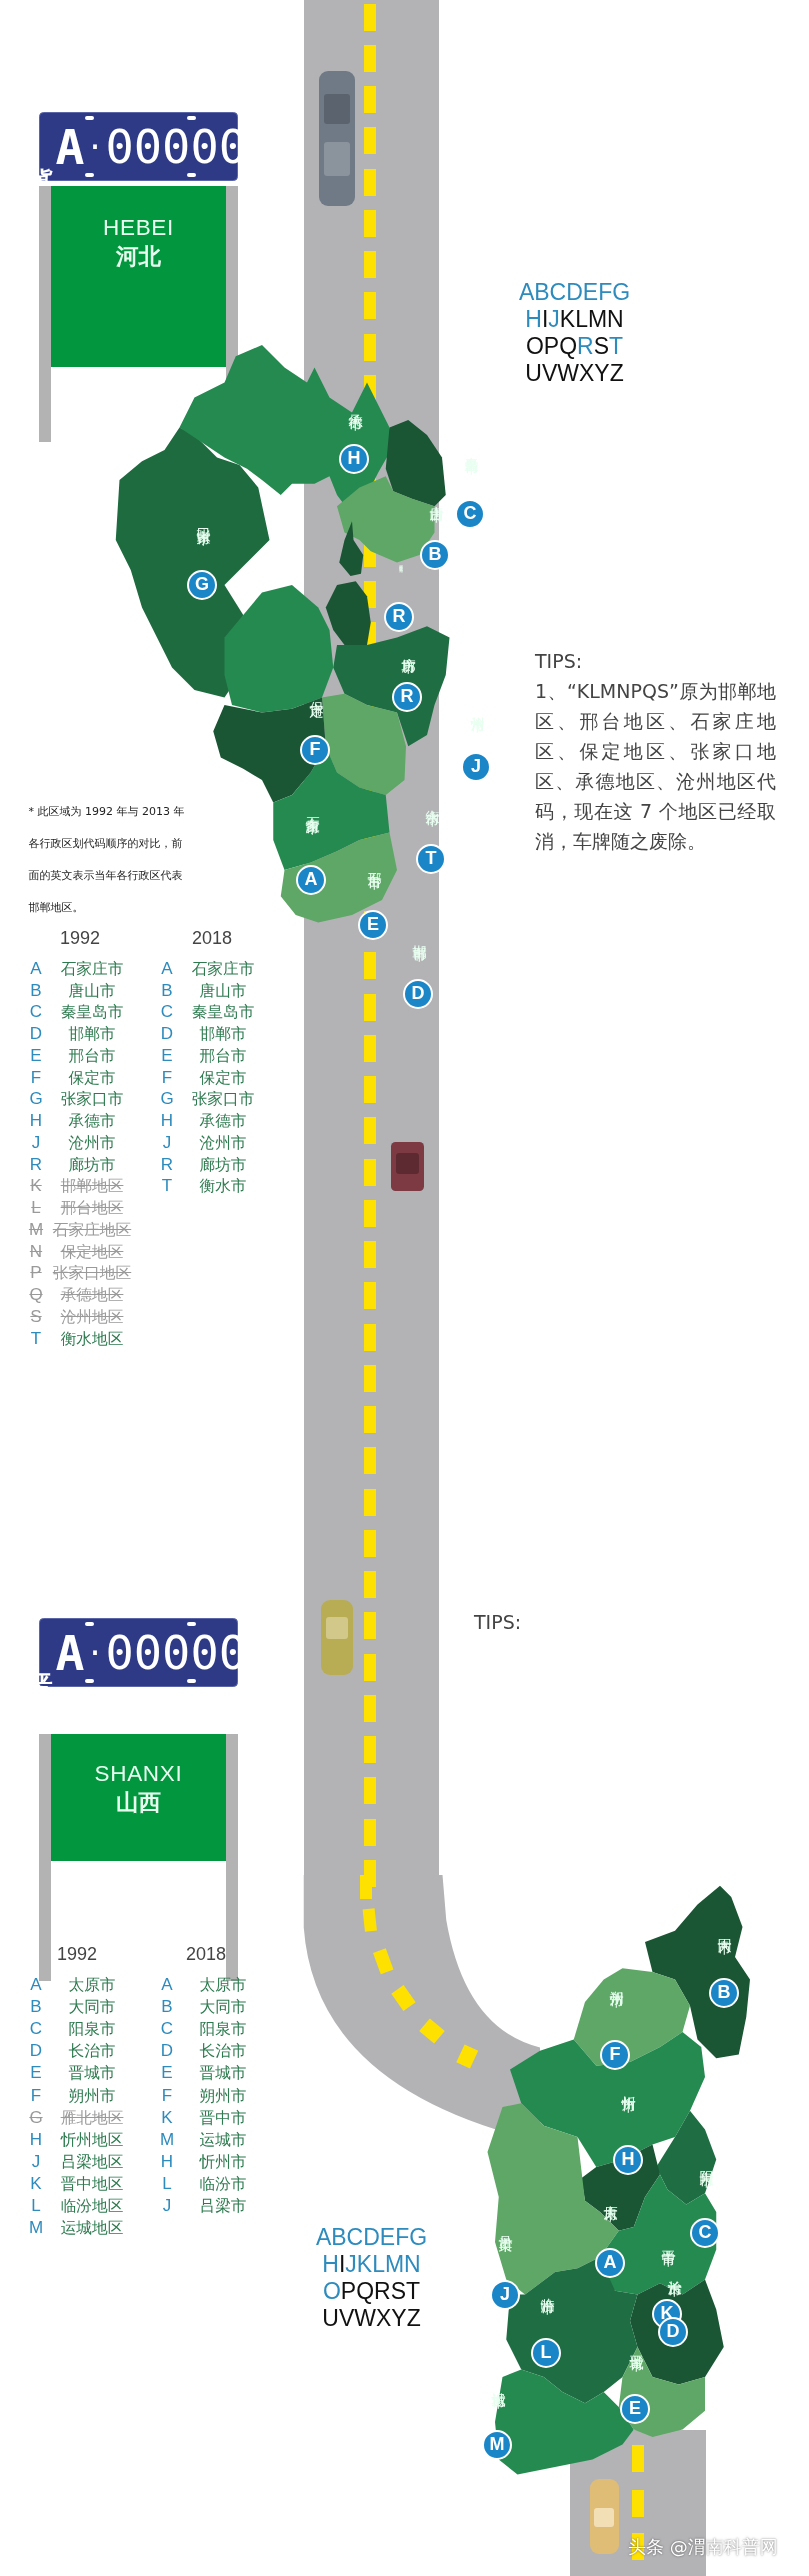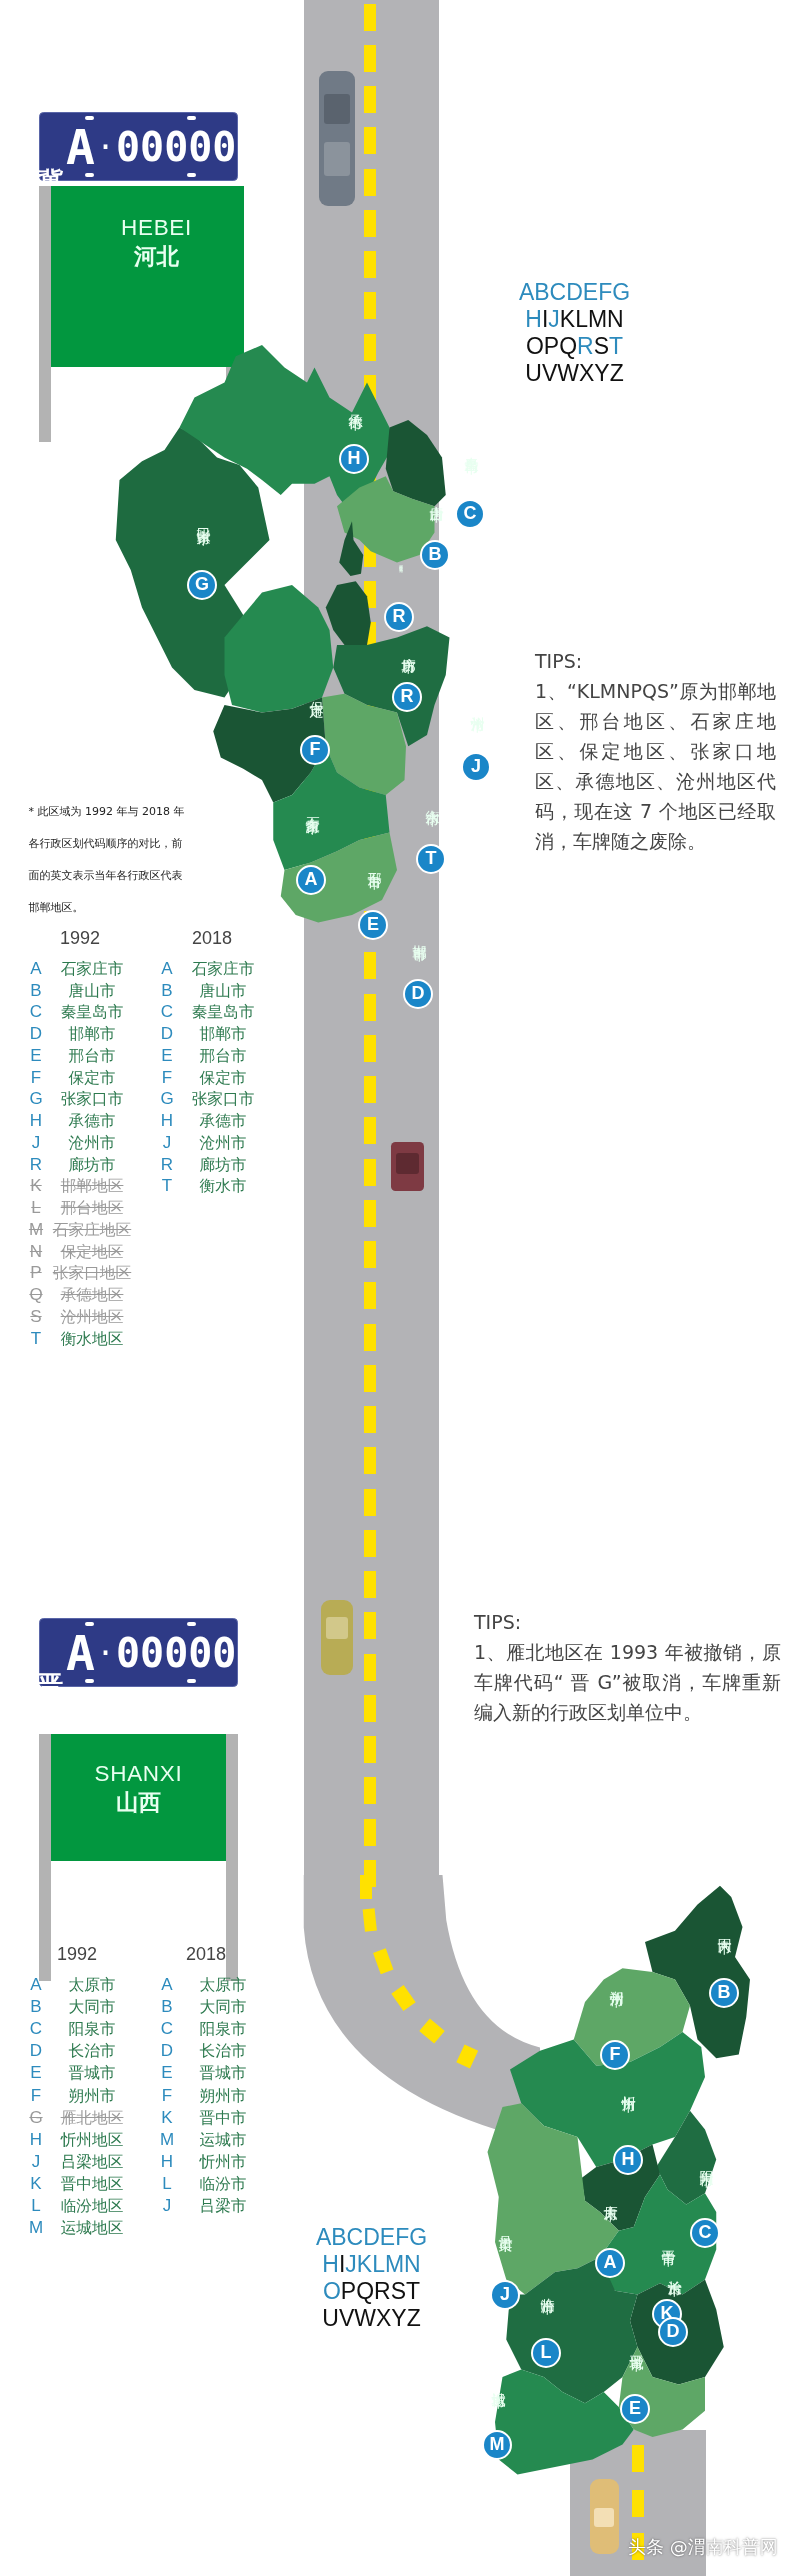--- a/index.html
+++ b/index.html
@@ -12,21 +12,21 @@
   .dash { position:absolute; width:12px; height:27px; background:#ffe100; }
 
   
   .plate { position:absolute; width:199px; height:69px; background:#2e3a86;
            border:1.5px solid #5a66a8; border-radius:4.5px; box-sizing:border-box;
            color:#fff; display:flex; align-items:center; justify-content:center;
            font-family:"DejaVu Sans Mono", "Liberation Mono", monospace; }
   .plate .prov { font-size:25.5px; font-weight:bold; width:22.5px; line-height:25.5px; text-align:center; margin-right:3px; writing-mode:vertical-rl; }
   .plate .letter { font-size:48px; font-weight:bold; line-height:48px; }
   .plate .dot { font-size:30px; margin:0 1.5px; }
-  .plate .num { font-size:40px; letter-spacing:0px; line-height:48px;font-weight:bold; }
+  .plate .num { font-size:47px; letter-spacing:0px; line-height:48px; }
   .plate .bolt { position:absolute; width:9px; height:3.7px; background:#fff; border-radius:2.2px; }
 
   
   .sign-post { position:absolute; width:12px; background:#b3b3b3; }
   .sign-panel { position:absolute; background:#02973f; color:#e8fff0; text-align:center; }
   .sign-panel .en { font-size:22.5px; margin-top:28.5px; letter-spacing:0.7px; font-family:"Liberation Sans", sans-serif; }
   .sign-panel .cn { font-size:22.5px; font-weight:bold; margin-top:0px; }
 
   
   .alpha { position:absolute; font-family:"Liberation Sans", sans-serif; font-size:23px; line-height:27px; color:#111; text-align:center; }
@@ -148,21 +148,21 @@
   <span class="bolt" style="left:45px; bottom:3px;"></span>
   <span class="bolt" style="left:147px; bottom:3px;"></span>
   <span class="prov">冀</span>
   <span class="letter">A</span>
   <span class="dot">·</span>
   <span class="num">00000</span>
 </div>
 
 <div class="sign-post" style="left:39px; top:186px; height:256px;"></div>
 <div class="sign-post" style="left:226px; top:186px; height:256px;"></div>
-<div class="sign-panel" style="left:51px; top:186px; width:175px; height:181px;padding-left:18px;">
+<div class="sign-panel" style="left:51px; top:186px; width:175px; height:181px;">
   <div class="en">HEBEI</div>
   <div class="cn">河北</div>
 </div>
 
 <div class="alpha" style="left:507px; top:279px; width:135px;" id="hebei-alpha">
     <div><span class="b">A</span><span class="b">B</span><span class="b">C</span><span class="b">D</span><span class="b">E</span><span class="b">F</span><span class="b">G</span></div>
     <div><span class="b">H</span><span>I</span><span class="b">J</span><span>K</span><span>L</span><span>M</span><span>N</span></div>
     <div><span>O</span><span>P</span><span>Q</span><span class="b">R</span><span>S</span><span class="b">T</span></div>
     <div><span>U</span><span>V</span><span>W</span><span>X</span><span>Y</span><span>Z</span></div>
   </div>
@@ -215,21 +215,21 @@
     <div class="badge" style="left: 416px; top: 844px;">T</div>
     <div class="region-label" style="left: 303px; top: 806px;">石家庄市</div>
     <div class="badge" style="left: 296px; top: 865px;">A</div>
     <div class="region-label" style="left: 365px; top: 862px;">邢台市</div>
     <div class="badge" style="left: 358px; top: 910px;">E</div>
     <div class="region-label" style="left: 410px; top: 934px;">邯郸市</div>
     <div class="badge" style="left: 403px; top: 979px;">D</div>
   </div>
 
 <div class="note" style="left:28.5px; top:796px; width:195px;">
-  <div>* 此区域为 1992 年与 2018 年</div>
+  <div>* 此区域为 1992 年与 2013 年</div>
   <div>各行政区划代码顺序的对比，前</div>
   <div>面的英文表示当年各行政区代表</div>
   <div>邯郸地区。</div>
 </div>
 
 <div class="legend" style="left:21px; top:928px;" id="hebei-legend">
   <div class="year" style="left:39px; top:0;">1992</div>
   <div class="year" style="left:171px; top:0;">2018</div>
 <div class="row" style="left: 0px; top: 30px;">
       <span class="code">A</span>
@@ -367,21 +367,20 @@
 
 <div class="sign-post" style="left:39px; top:1734px; height:247px;"></div>
 <div class="sign-post" style="left:226px; top:1734px; height:247px;"></div>
 <div class="sign-panel" style="left:51px; top:1734px; width:175px; height:127px;">
   <div class="en" style="margin-top:27px;">SHANXI</div>
   <div class="cn">山西</div>
 </div>
 
 <div class="tips" style="left:474px; top:1607px; width:307px;">
   <p>TIPS:</p>
-  <p>1、雁北地区在 1993 年被撤销，原车牌代码“ 晋 G”被取消，车牌重新编入新的行政区划单位中。</p>
 </div>
 
 <div class="legend" style="left:21px; top:1944px;" id="shanxi-legend">
   <div class="year" style="left:36px; top:0;">1992</div>
   <div class="year" style="left:165px; top:0;">2018</div>
 <div class="row" style="left: 0px; top: 30px;">
       <span class="code">A</span>
       <span class="name">太原市</span>
     </div>
     <div class="row" style="left: 0px; top: 52px;">

